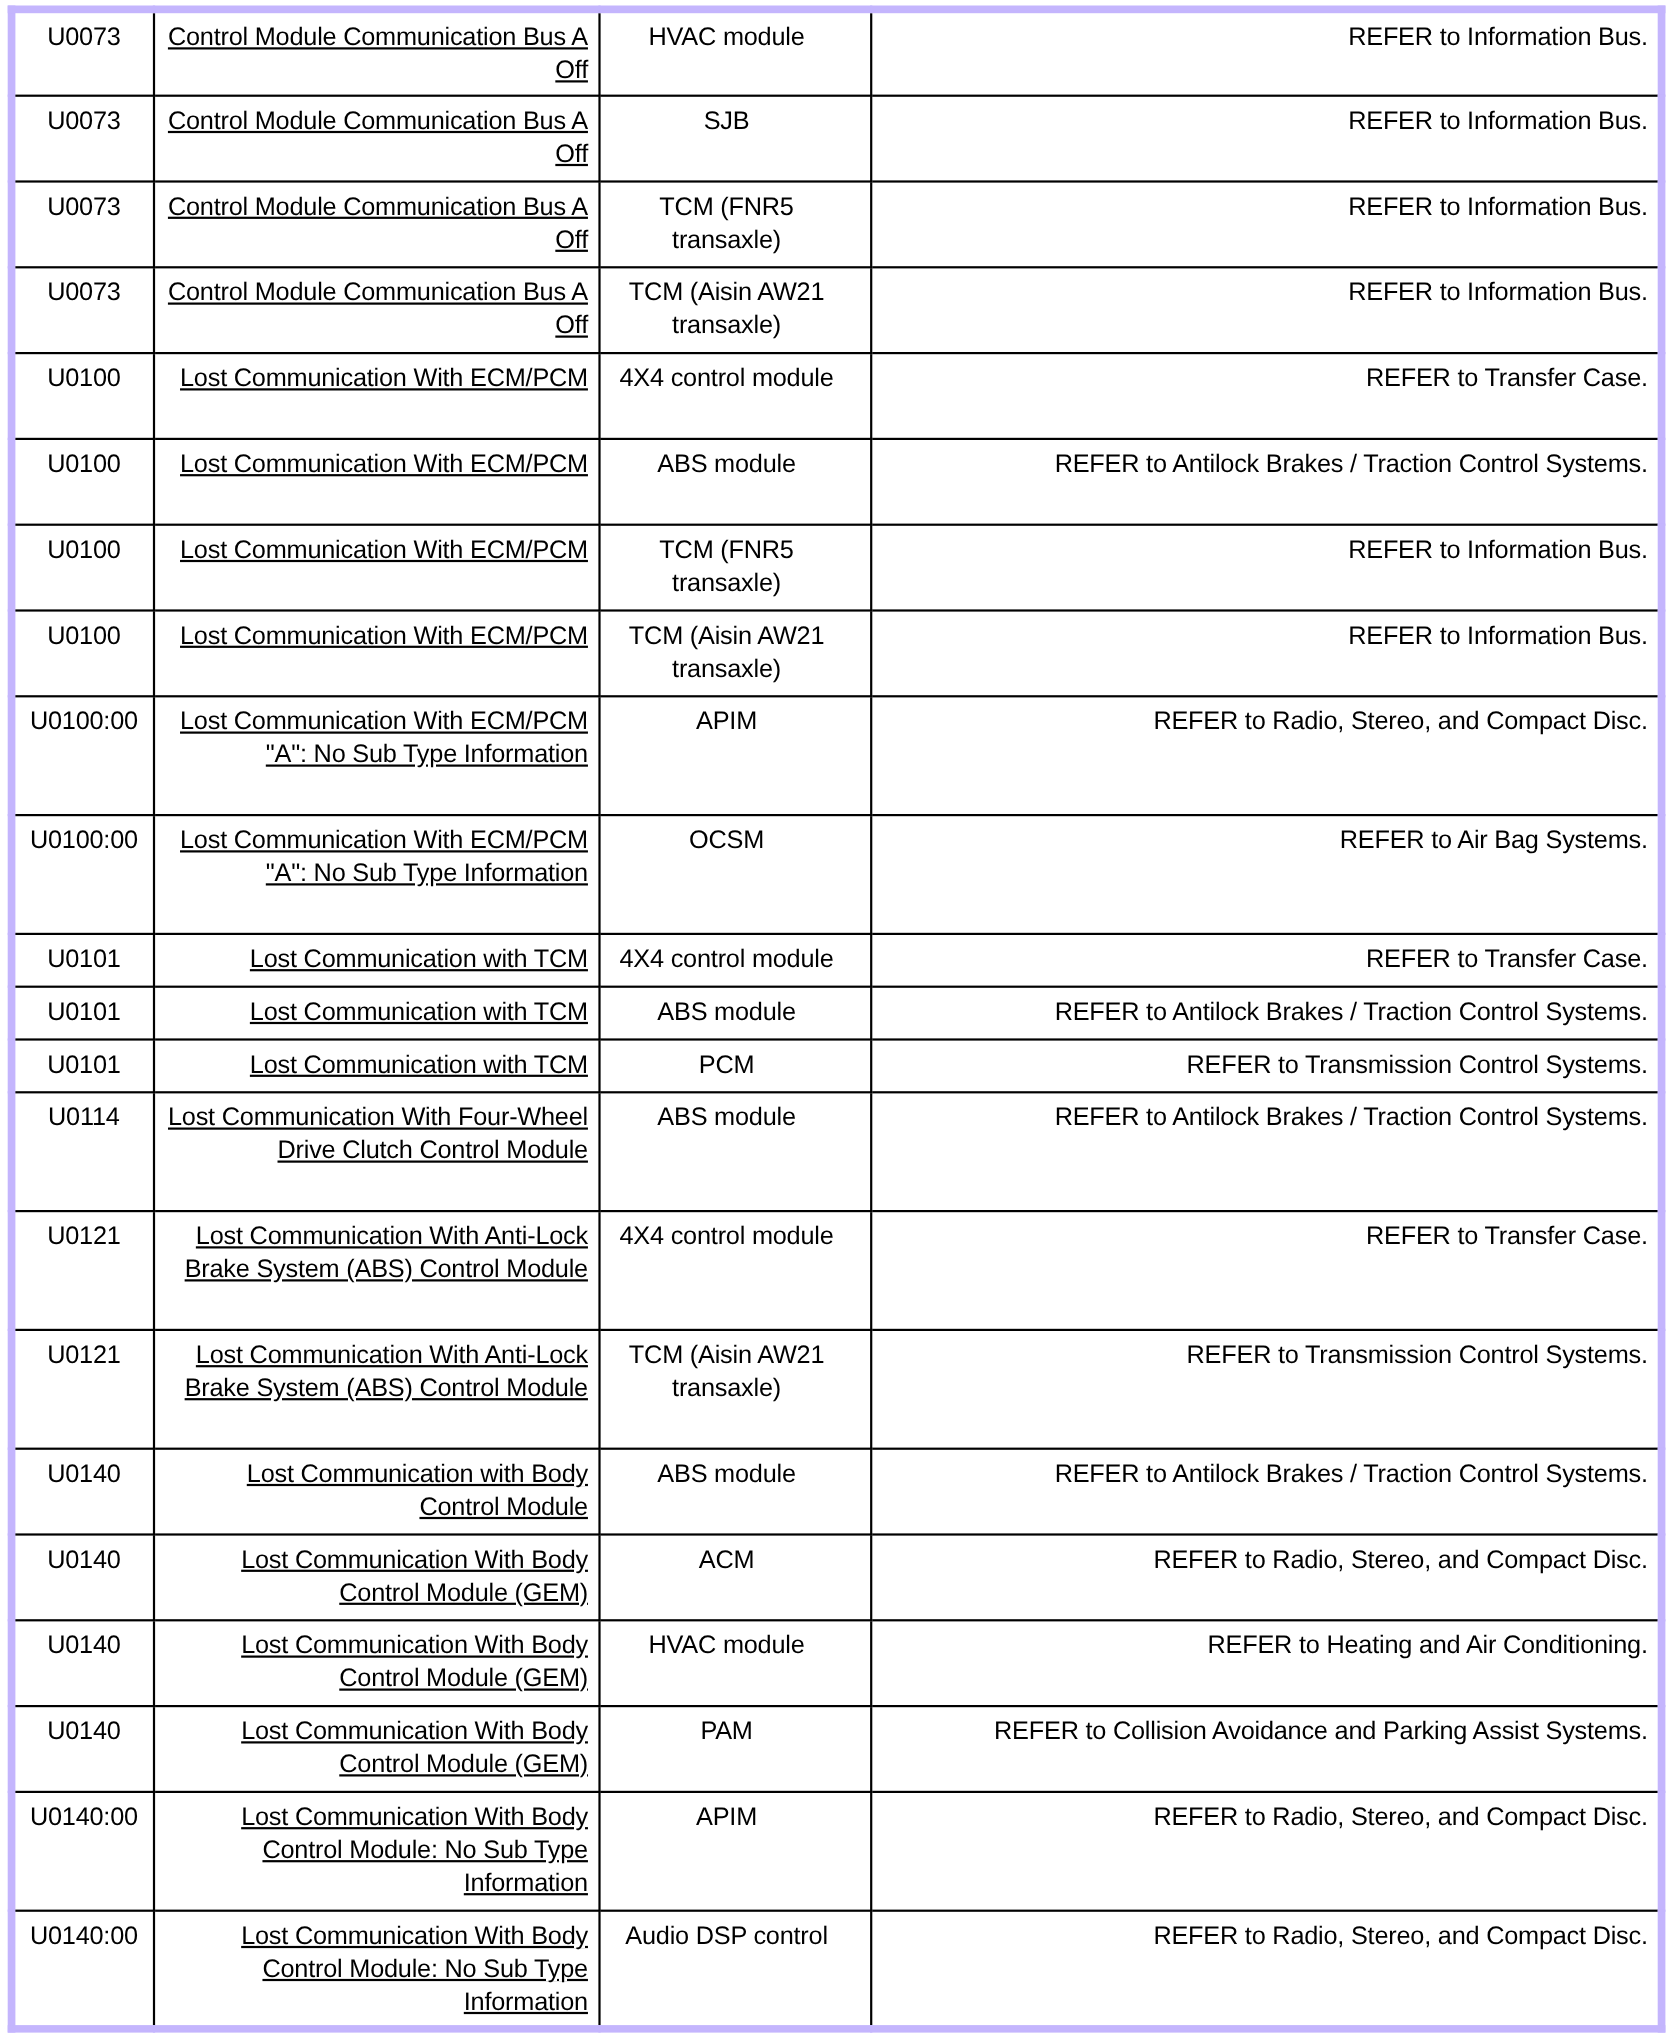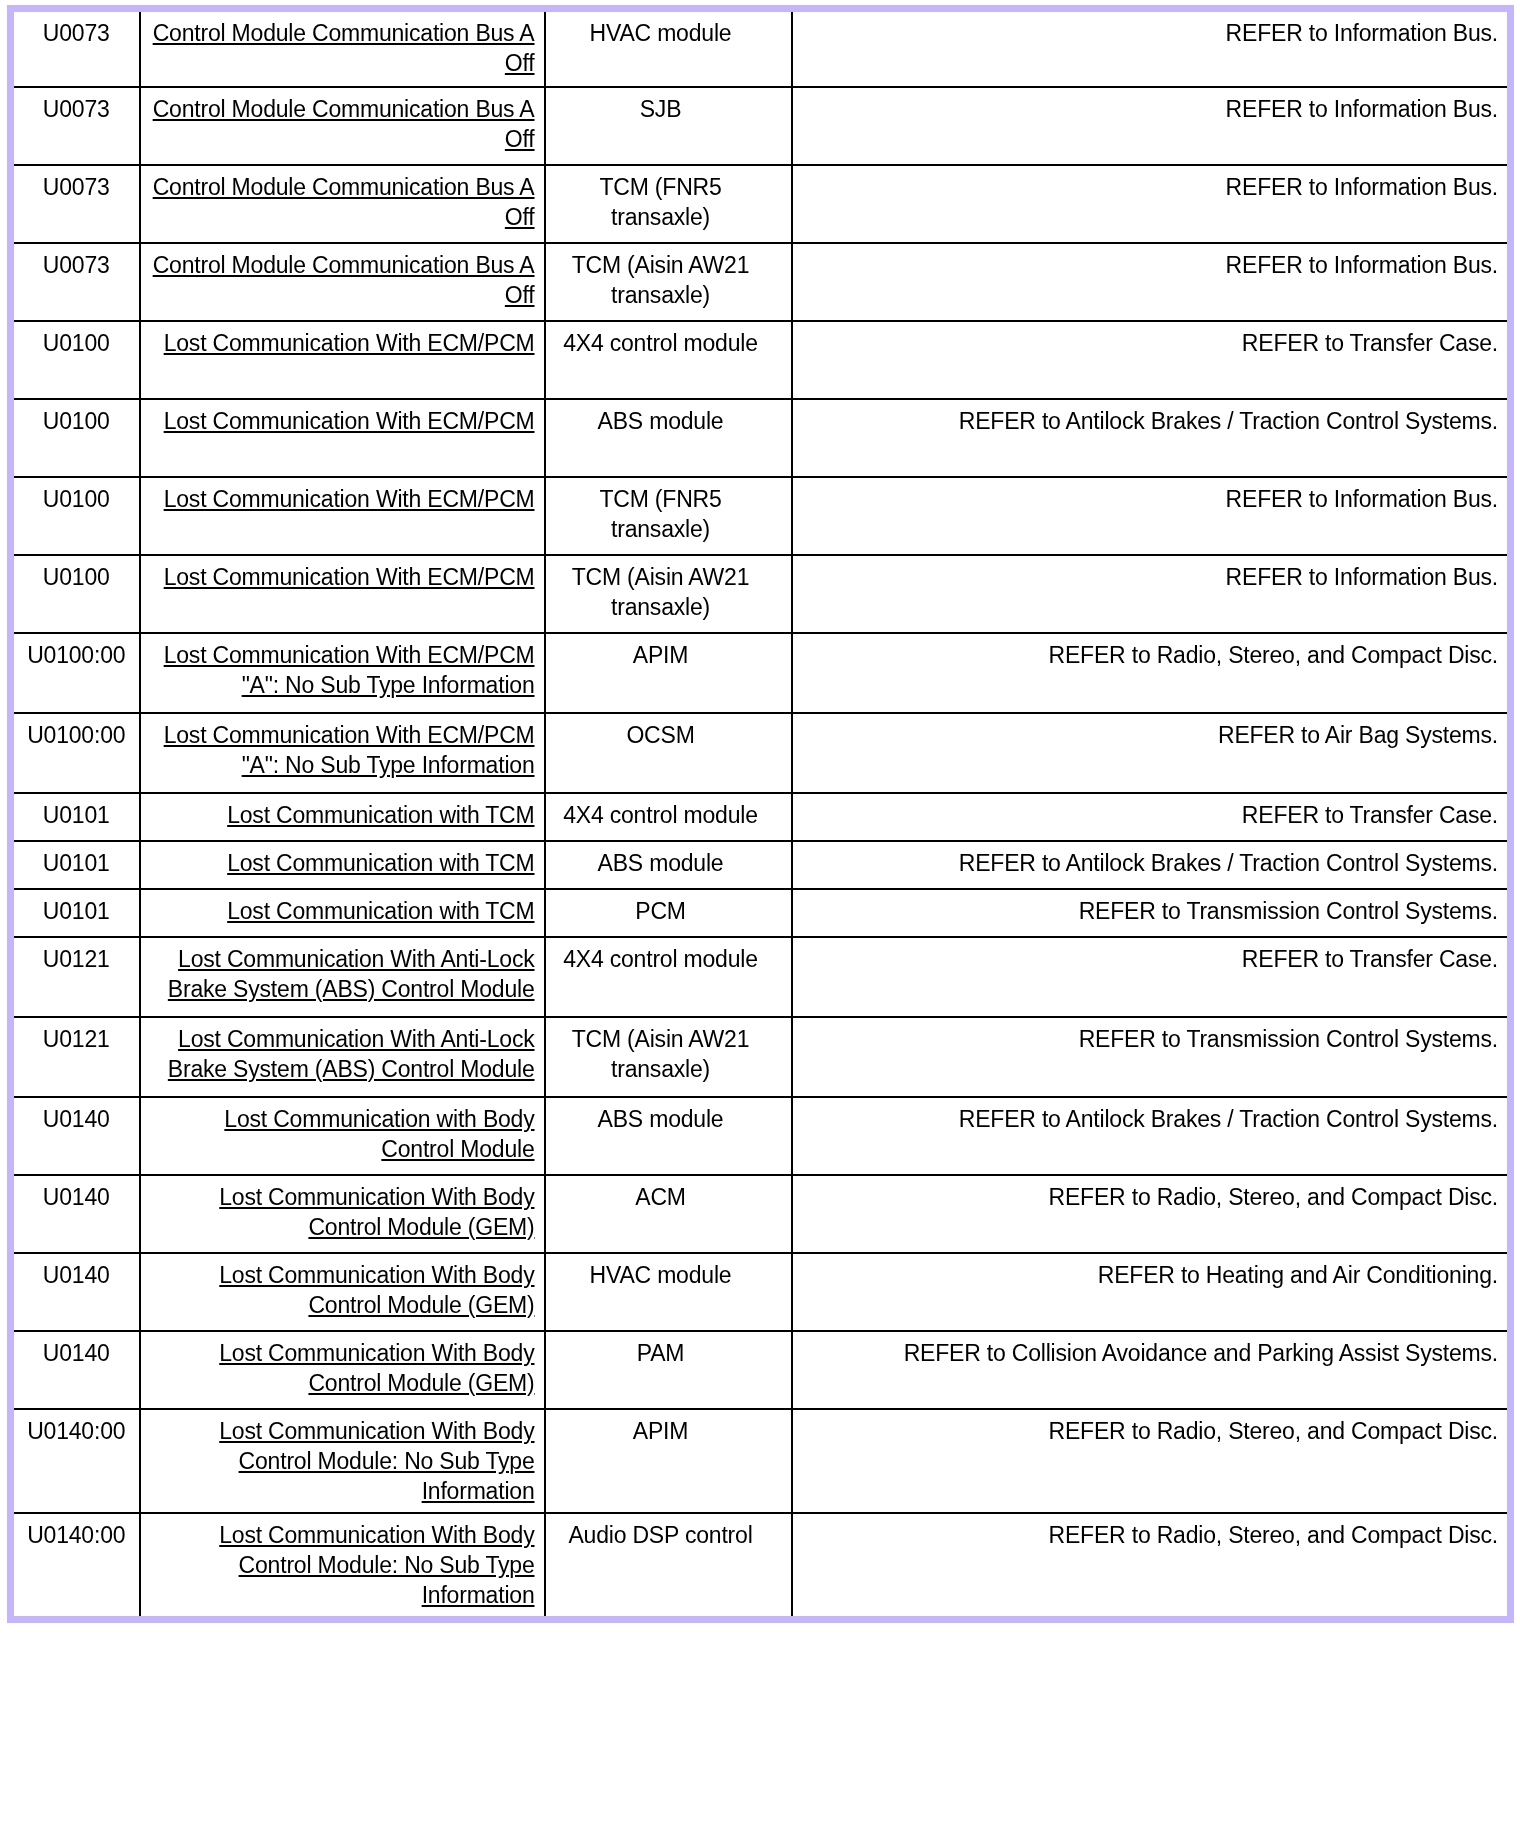--- a/index.html
+++ b/index.html
@@ -35,21 +35,21 @@
       vertical-align: top;
       padding: 6px 9px 6px 9px;
       box-sizing: border-box;
       letter-spacing: -0.2px;
     }
     #dtc-table td.code { text-align: center; padding-left: 4px; padding-right: 4px; }
     #dtc-table td.mod  { text-align: center; padding-left: 6px; padding-right: 21px; }
     #dtc-table td.desc { text-align: right; text-decoration: underline; }
     #dtc-table td.ref  { text-align: right; }
     #dtc-table tr.h2 td { height: 78px; }
-    #dtc-table tr.h3 td { height: 80px; }
+    #dtc-table tr.h3 td { height: 108px; }
     #dtc-table tr.h1 td { height: 48px; }
   </style>
 </head>
 <body>
 
 <table id="dtc-table">
   <colgroup>
     <col class="c-code">
     <col class="c-desc">
     <col class="c-mod">
@@ -128,20 +128,26 @@
       <td class="mod">ABS module</td>
       <td class="ref">REFER to Antilock Brakes / Traction Control Systems.</td>
     </tr>
     <tr class="h1">
       <td class="code">U0101</td>
       <td class="desc">Lost Communication with TCM</td>
       <td class="mod">PCM</td>
       <td class="ref">REFER to Transmission Control Systems.</td>
     </tr>
     <tr class="h3">
+      <td class="code">U0114</td>
+      <td class="desc">Lost Communication With Four-Wheel Drive Clutch Control Module</td>
+      <td class="mod">ABS module</td>
+      <td class="ref">REFER to Antilock Brakes / Traction Control Systems.</td>
+    </tr>
+    <tr class="h3">
       <td class="code">U0121</td>
       <td class="desc">Lost Communication With Anti-Lock Brake System (ABS) Control Module</td>
       <td class="mod">4X4 control module</td>
       <td class="ref">REFER to Transfer Case.</td>
     </tr>
     <tr class="h3">
       <td class="code">U0121</td>
       <td class="desc">Lost Communication With Anti-Lock Brake System (ABS) Control Module</td>
       <td class="mod">TCM (Aisin AW21 transaxle)</td>
       <td class="ref">REFER to Transmission Control Systems.</td>

